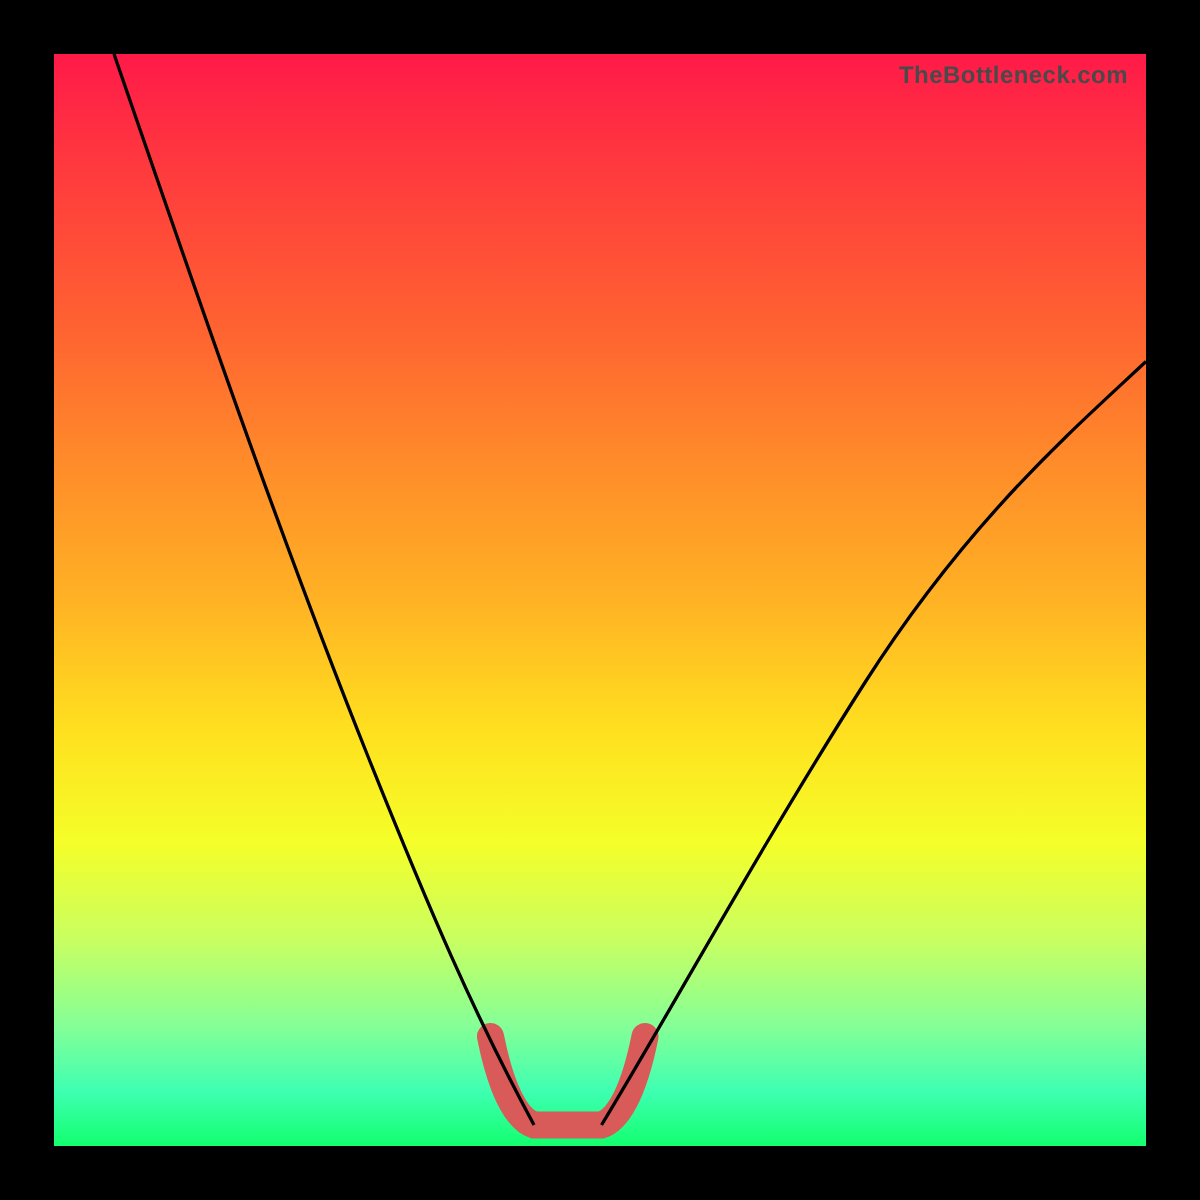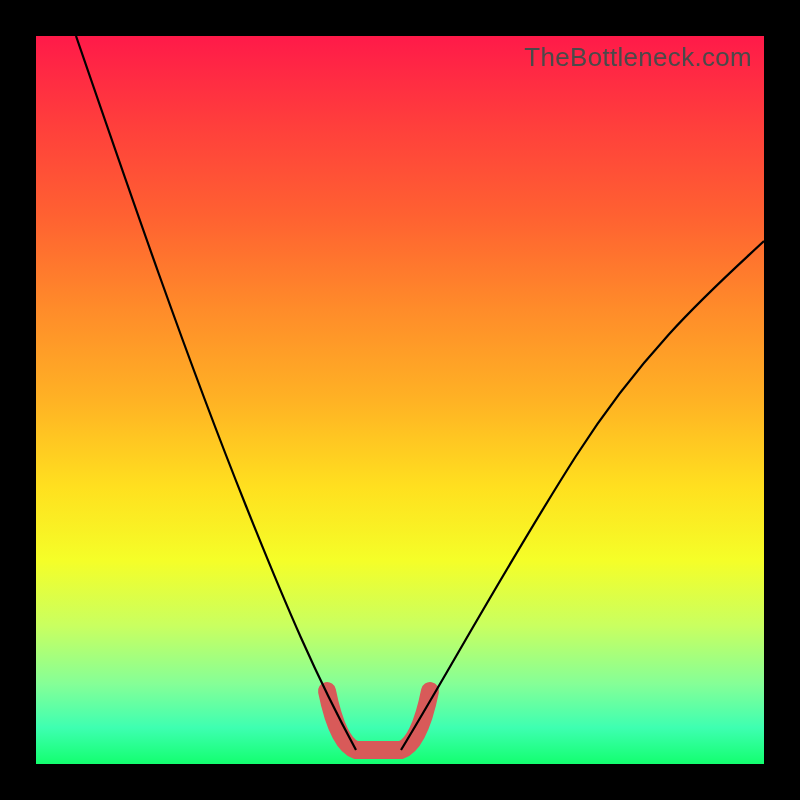--- a/index.html
+++ b/index.html
@@ -34,23 +34,24 @@
       #c9ff60 81%,
       #85ff97 89%,
       #3effb1 95%,
       #13ff6f 100%);
   }
   .watermark {
     position: absolute;
     top: 6px;
     right: 12px;
     color: #4a4a4a;
-    font-size: 26px;
+    font-size: 16px;
     letter-spacing: 0.3px;
     user-select: none;
+    font-weight: bold;
   }
   svg.curve {
     position: absolute;
     left: 0;
     top: 0;
     width: 728px;
     height: 728px;
   }
   
   .red-seg {

